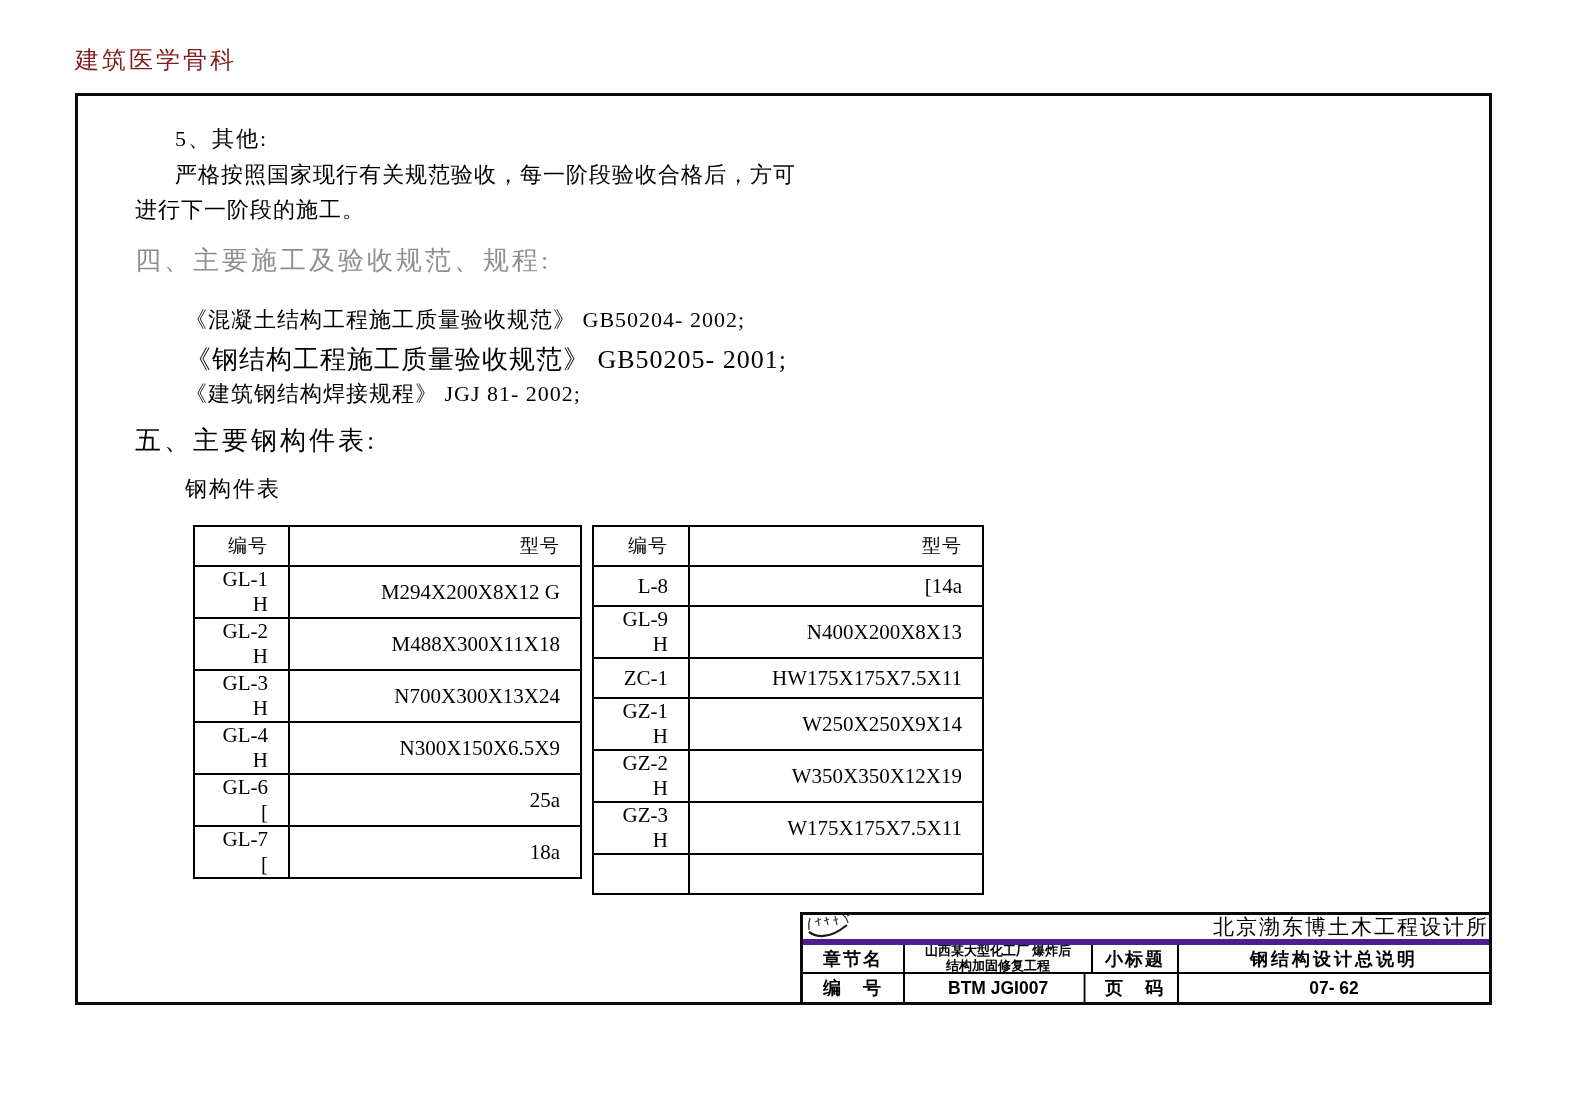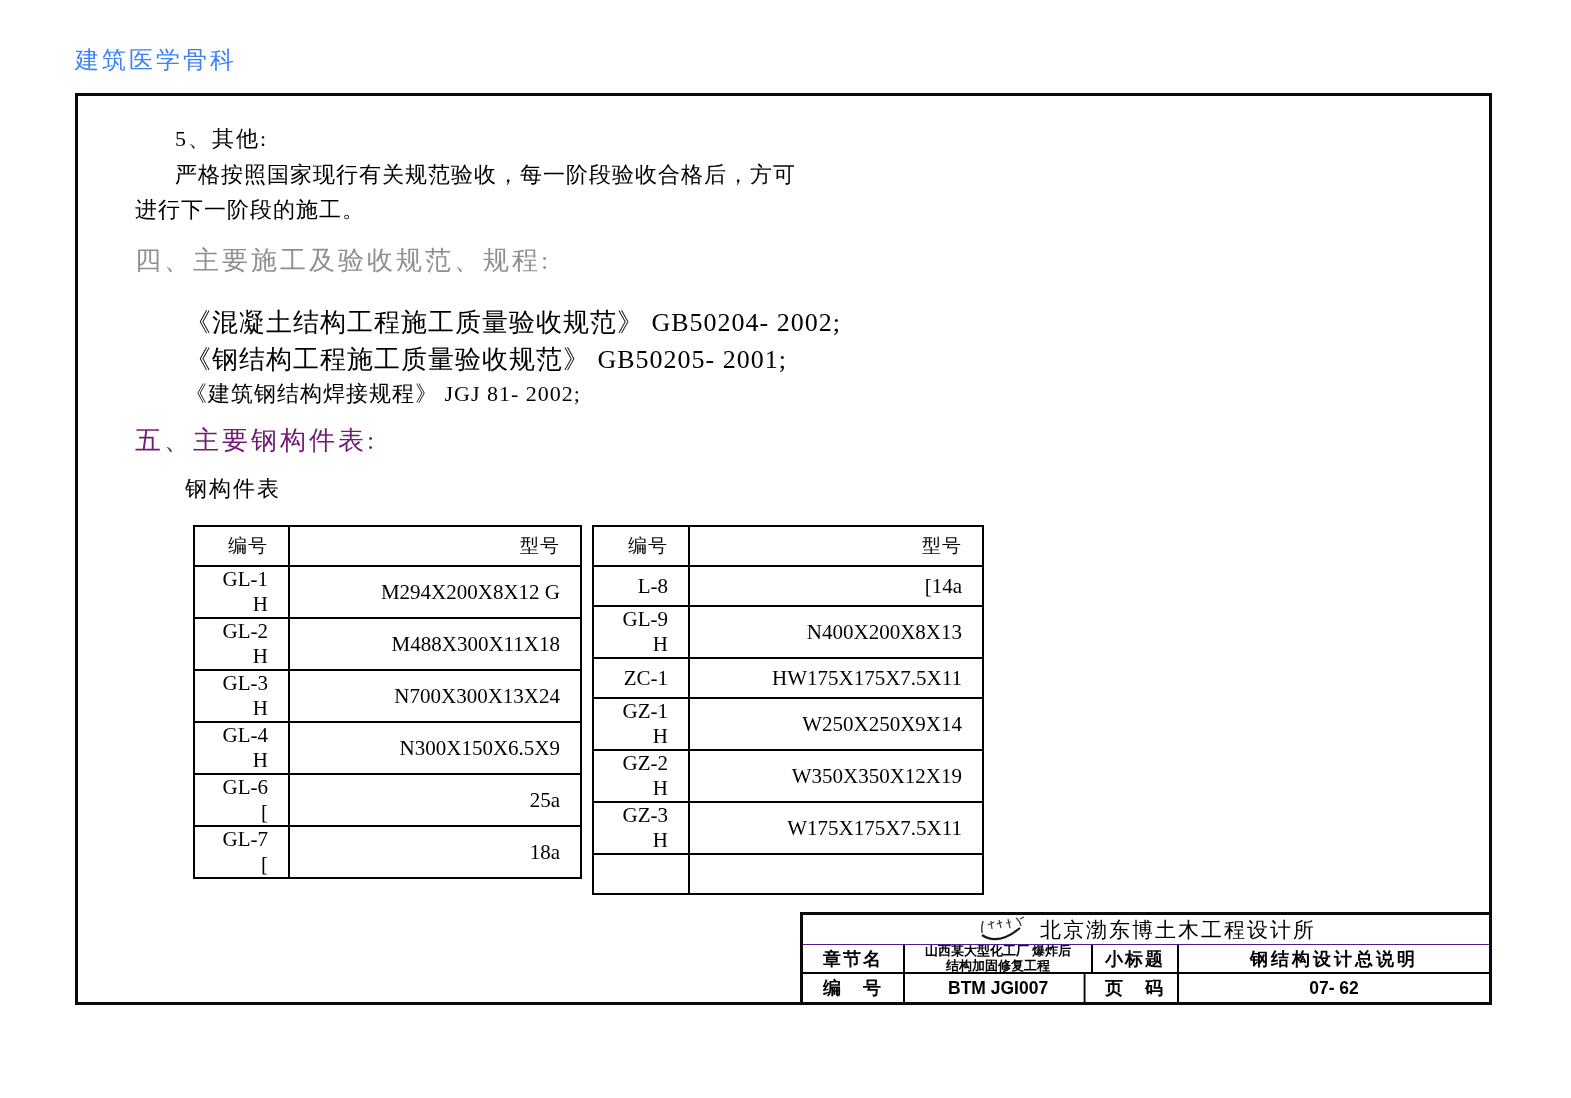--- a/index.html
+++ b/index.html
@@ -6,38 +6,38 @@
   .canvas{
     position:relative;
     width:1571px;height:1098px;
     background:#fff;
     font-family:"Liberation Serif","DejaVu Serif",serif;
     color:#000;
     overflow:hidden;
   }
   .watermark{
     position:absolute;left:75px;top:44px;
-    font-size:24px;letter-spacing:3px;color:#3b82f6;
+    font-size:24px;letter-spacing:3px;color:#7f1d1d;
   }
   .page-border{
     position:absolute;left:75px;top:93px;
     width:1417px;height:912px;
     border:3px solid #0a0a0a;
     box-sizing:border-box;
     background:#fff;
   }
   .txt{position:absolute;white-space:nowrap;text-align:right;}
   .t-item5{left:175px;top:124px;font-size:22px;letter-spacing:2px;}
   .t-line1{left:175px;top:160px;font-size:22px;letter-spacing:1px;}
   .t-line2{left:135px;top:195px;font-size:22px;letter-spacing:1px;}
   .t-sec4{left:135px;top:243px;font-size:26px;letter-spacing:3px;color:#8f8f8f;}
-  .t-std1{left:185px;top:305px;font-size:26px;letter-spacing:1px;}
+  .t-std1{left:185px;top:305px;font-size:22px;letter-spacing:1px;}
   .t-std2{left:185px;top:342px;font-size:26px;letter-spacing:1px;}
   .t-std3{left:185px;top:379px;font-size:22px;letter-spacing:1px;}
-  .t-sec5{left:135px;top:423px;font-size:26px;letter-spacing:3px;color:#701a75;}
+  .t-sec5{left:135px;top:423px;font-size:26px;letter-spacing:3px;color:#000000;}
   .t-caption{left:185px;top:474px;font-size:22px;letter-spacing:2px;}
 
   table.member{
     position:absolute;top:525px;
     border-collapse:collapse;
     table-layout:fixed;
   }
   table.member.left-tbl{left:193px;}
   table.member.right-tbl{left:592px;}
   table.member th, table.member td{
@@ -67,22 +67,22 @@
     border-bottom:2px solid #000;
     display:flex;align-items:center;justify-content:center;
     text-align:center;
     overflow:hidden;
     font-weight:bold;
   }
   .tb-cell.last-col{border-right:none;}
   .tb-cell.last-row{border-bottom:none;}
   .tb-company{
     grid-column:1 / -1;
-    border-bottom:1px solid #4c1d95;
-    display:flex;align-items:center;justify-content:center;
+    border-bottom:6px solid #4c1d95;
+    display:flex;align-items:center;justify-content:space-between;
     gap:12px;
   }
   .company-name{font-size:21px;letter-spacing:2px;}
   .tb-label{font-size:18px;letter-spacing:2px;}
   .tb-project{font-size:13px;line-height:1.15;letter-spacing:0;}
   .tb-subtitle-value{font-size:18px;letter-spacing:3px;}
   .tb-mono{
     font-family:"Liberation Sans","DejaVu Sans",sans-serif;
     font-weight:bold;font-size:19px;letter-spacing:0;
     transform:scaleX(0.92);

